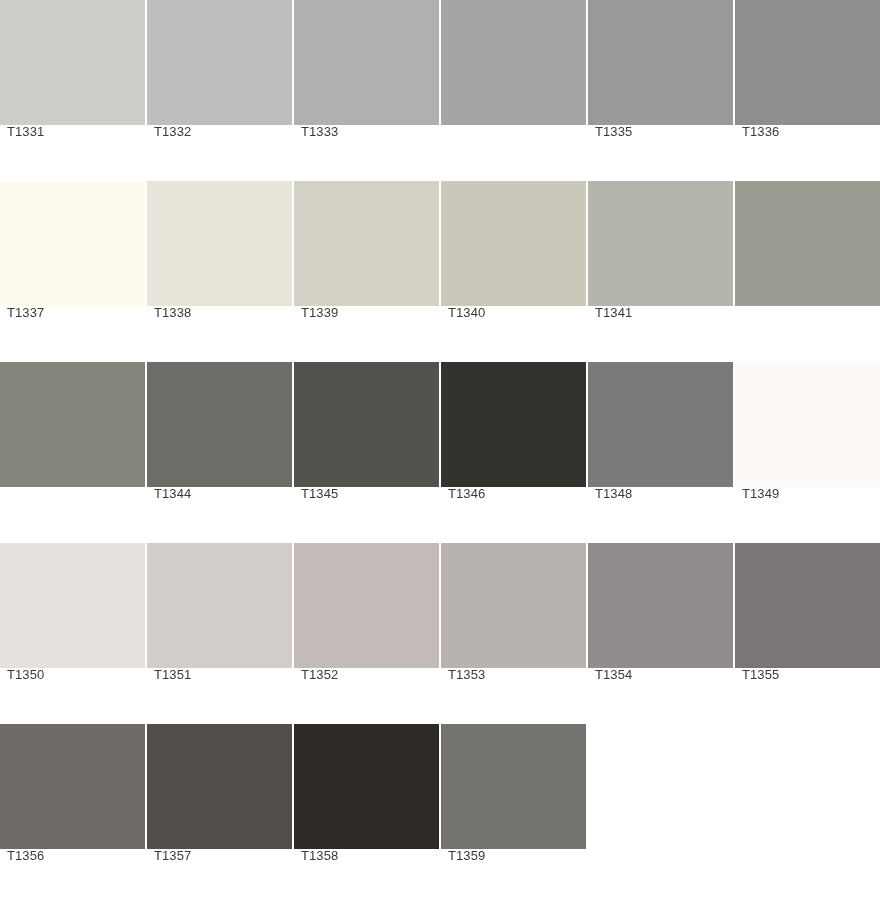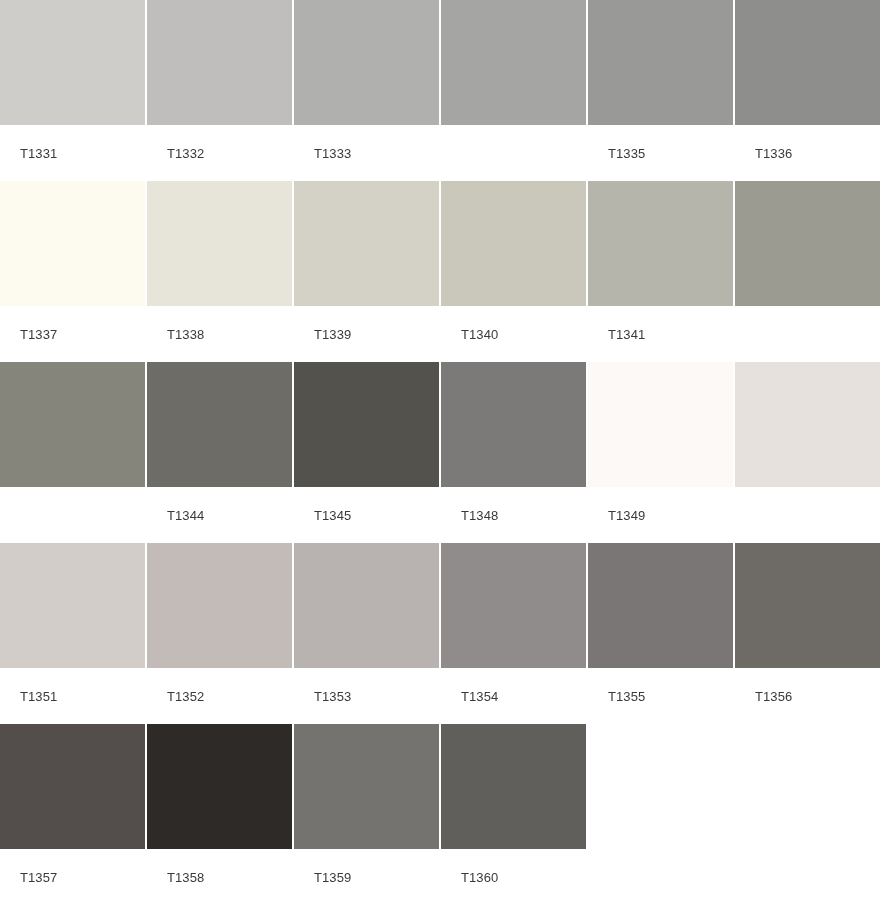--- a/index.html
+++ b/index.html
@@ -33,23 +33,22 @@
 
   .swatch-color {
     width: 100%;
     height: 125px;
     flex: 0 0 125px;
   }
 
   .swatch-label-band {
     flex: 1 1 auto;
     display: flex;
-    align-items: center;
-    background: #ffffff;
-    padding-left: 20px;
+    background: #ffffff;
+    padding-left: 7px;
     box-sizing: border-box;
   }
 
   .swatch-label {
     font-size: 13px;
     line-height: 1;
     color: #3a3a3a;
     letter-spacing: 0.1px;
     font-family: "Liberation Sans", "DejaVu Sans", sans-serif;
   }
@@ -133,33 +132,42 @@
         <span class="swatch-label">T1344</span>
       </div>
     </div>
     <div class="swatch-cell">
       <div class="swatch-color" style="background-color: rgb(83, 82, 76);"></div>
       <div class="swatch-label-band">
         <span class="swatch-label">T1345</span>
       </div>
     </div>
     <div class="swatch-cell">
+      <div class="swatch-color" style="background-color: rgb(52, 50, 45);"></div>
+      <div class="swatch-label-band">
+        <span class="swatch-label">T1346</span>
+      </div>
+    </div>
+    <div class="swatch-cell">
       <div class="swatch-color" style="background-color: rgb(123, 122, 120);"></div>
       <div class="swatch-label-band">
         <span class="swatch-label">T1348</span>
       </div>
     </div>
     <div class="swatch-cell">
       <div class="swatch-color" style="background-color: rgb(253, 249, 246);"></div>
       <div class="swatch-label-band">
         <span class="swatch-label">T1349</span>
       </div>
     </div>
     <div class="swatch-cell">
       <div class="swatch-color" style="background-color: rgb(230, 225, 221);"></div>
+      <div class="swatch-label-band">
+        <span class="swatch-label">T1350</span>
+      </div>
     </div>
     <div class="swatch-cell">
       <div class="swatch-color" style="background-color: rgb(210, 205, 201);"></div>
       <div class="swatch-label-band">
         <span class="swatch-label">T1351</span>
       </div>
     </div>
     <div class="swatch-cell">
       <div class="swatch-color" style="background-color: rgb(194, 187, 184);"></div>
       <div class="swatch-label-band">
@@ -201,19 +209,13 @@
       <div class="swatch-label-band">
         <span class="swatch-label">T1358</span>
       </div>
     </div>
     <div class="swatch-cell">
       <div class="swatch-color" style="background-color: rgb(116, 115, 111);"></div>
       <div class="swatch-label-band">
         <span class="swatch-label">T1359</span>
       </div>
     </div>
-    <div class="swatch-cell">
-      <div class="swatch-color" style="background-color: rgb(96, 95, 92);"></div>
-      <div class="swatch-label-band">
-        <span class="swatch-label">T1360</span>
-      </div>
-    </div>
   </div>
 
 </body></html>

